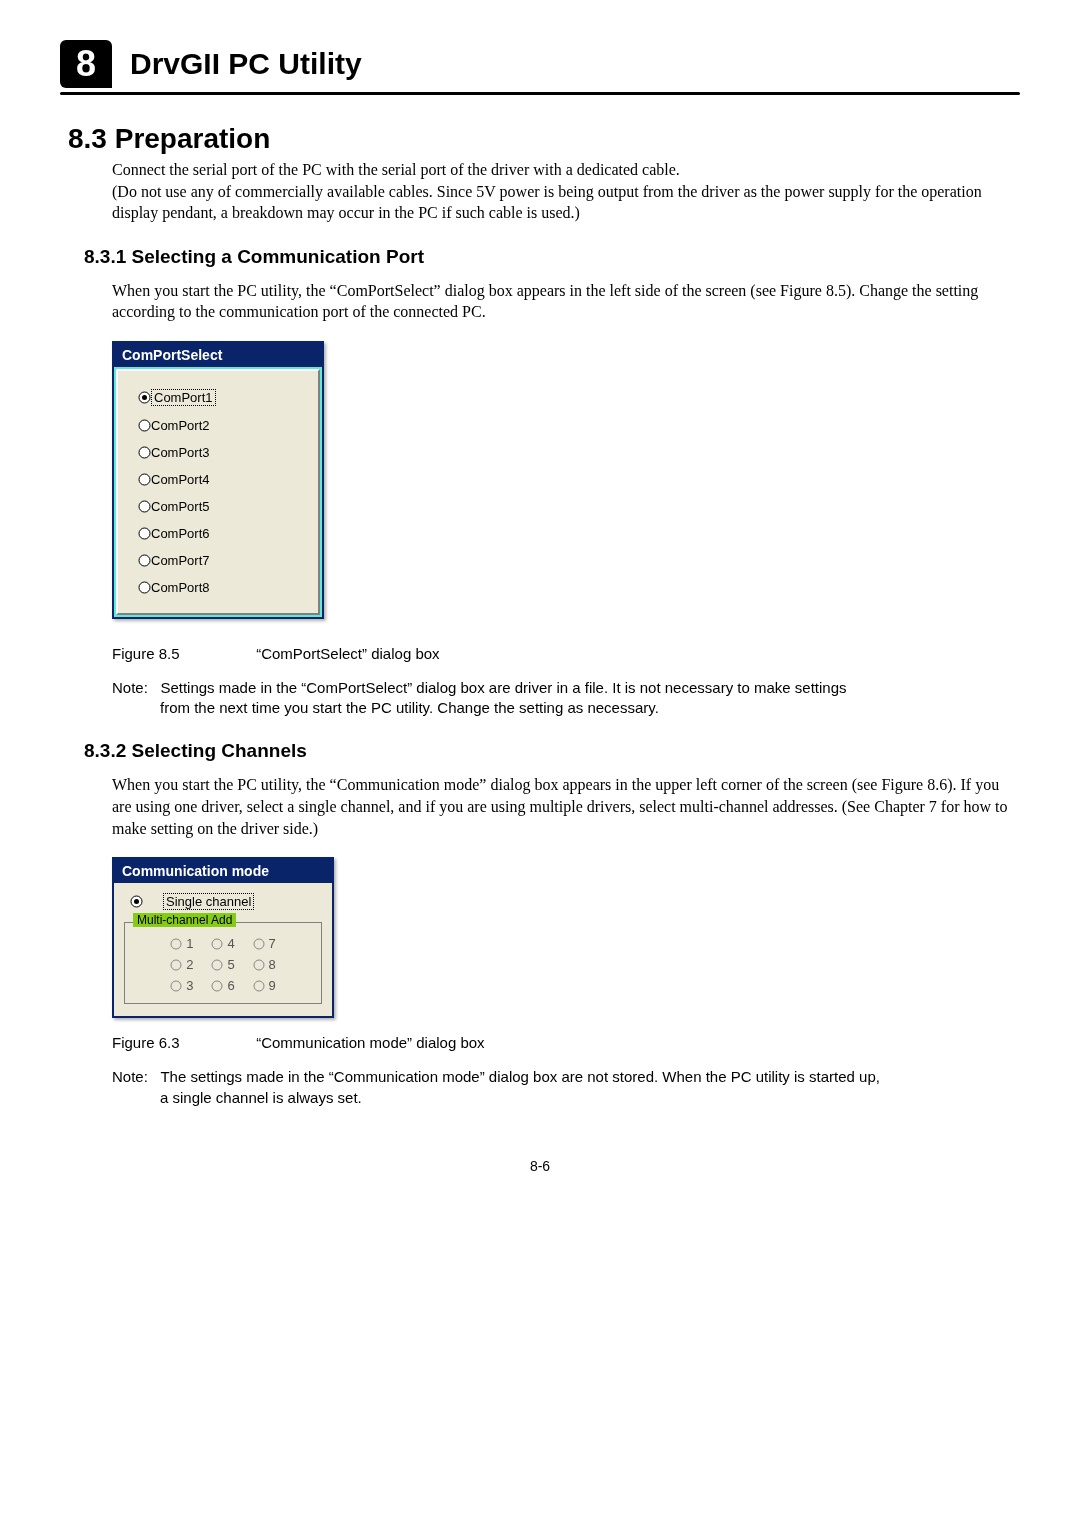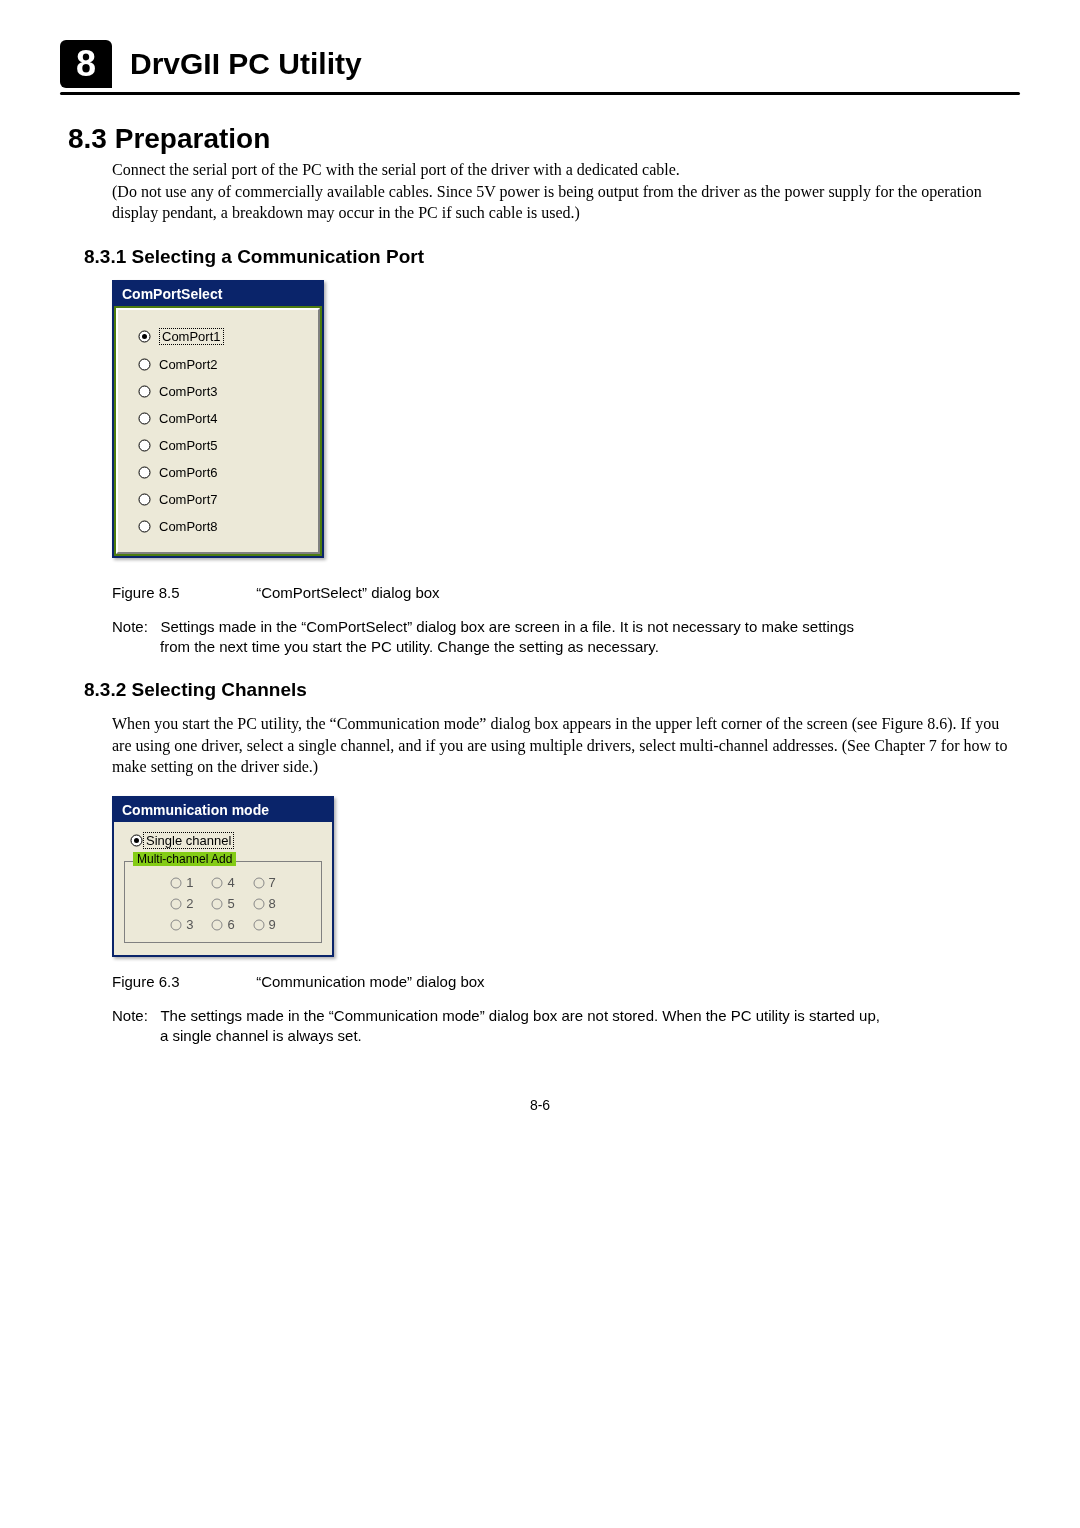--- a/index.html
+++ b/index.html
@@ -54,21 +54,21 @@
   }
   .sub-h3 {
     font-size: 19px;
     font-weight: bold;
     margin: 22px 0 12px 24px;
   }
   
   .dlg-comport {
     width: 208px;
     border: 2px solid #0a246a;
-    background: #4d7c0f;
+    background: #5eead4;
     margin: 0 0 26px 52px;
     box-shadow: 2px 2px 3px rgba(0,0,0,0.3);
   }
   .dlg-title {
     background: #0a246a;
     color: #fff;
     font-size: 14px;
     font-weight: bold;
     padding: 4px 8px;
   }
@@ -78,21 +78,21 @@
     border-bottom-color: #808080;
     padding: 12px 18px;
     margin: 2px;
     background: #ece9d8;
   }
   .radio-line {
     font-size: 13px;
     padding: 6px 2px;
     display: flex;
     align-items: center;
-    gap: 8px;
+    gap: 0;
   }
   .radio-line svg { flex-shrink:0; }
   .dotted-focus {
     border: 1px dotted #000;
     padding: 0 2px;
   }
   .fig-caption {
     font-size: 15px;
     margin: 16px 0 16px 52px;
   }
@@ -108,21 +108,21 @@
   .dlg-comm {
     width: 218px;
     border: 2px solid #0a246a;
     background: #ece9d8;
     margin: 0 0 16px 52px;
     box-shadow: 2px 2px 3px rgba(0,0,0,0.3);
   }
   .single-row {
     padding: 10px 12px 4px 16px;
     font-size: 13px;
-    display:flex; align-items:center; gap:0;
+    display:flex; align-items:center; gap:20px;
   }
   .groupbox {
     margin: 8px 10px 12px 10px;
     border: 1px solid #808080;
     border-top: none;
     position: relative;
     padding: 14px 8px 10px 8px;
   }
   .groupbox-title {
     position: absolute;
@@ -166,20 +166,21 @@
 
   <div class="section-h2">8.3    Preparation</div>
 
   <div class="body-text">
     <span>Connect the serial port of the PC with the serial port of the driver with a dedicated cable.</span><br>
     <span>(Do not use any of commercially available cables. Since 5V power is being output from the driver as the power supply for the operation display pendant, a breakdown may occur in the PC if such cable is used.)</span>
   </div>
 
   <div class="sub-h3">8.3.1    Selecting a Communication Port</div>
 
+  <div class="body-text">When you start the PC utility, the “ComPortSelect” dialog box appears in the left side of the screen (see Figure 8.5). Change the setting according to the communication port of the connected PC.</div>
 
   <div class="dlg-comport">
     <div class="dlg-title">ComPortSelect</div>
     <div class="dlg-body">
       <div class="radio-line">
         <svg width="13" height="13">
             <circle cx="6.5" cy="6.5" r="5.5" fill="#fff" stroke="#000"></circle>
             <circle cx="6.5" cy="6.5" r="2.5" fill="#000"></circle>
           </svg>
         <span class="dotted-focus">ComPort1</span>
@@ -229,21 +230,21 @@
     </div>
   </div>
 
   <div class="fig-caption">
     <span class="fignum">Figure 8.5</span>
     <span>“ComPortSelect” dialog box</span>
   </div>
 
   <div class="note">
     <span class="note-label">Note:</span>
-    &nbsp;&nbsp;<span>Settings made in the “ComPortSelect” dialog box are screen in a file. It is not necessary to make settings</span>
+    &nbsp;&nbsp;<span>Settings made in the “ComPortSelect” dialog box are driver in a file. It is not necessary to make settings</span>
     <span class="note-body-indent">from the next time you start the PC utility. Change the setting as necessary.</span>
   </div>
 
   <div class="sub-h3">8.3.2    Selecting Channels</div>
 
   <div class="body-text">When you start the PC utility, the “Communication mode” dialog box appears in the upper left corner of the screen (see Figure 8.6). If you are using one driver, select a single channel, and if you are using multiple drivers, select multi-channel addresses. (See Chapter 7 for how to make setting on the driver side.)</div>
 
   <div class="dlg-comm">
     <div class="dlg-title">Communication mode</div>
     <div class="single-row">

